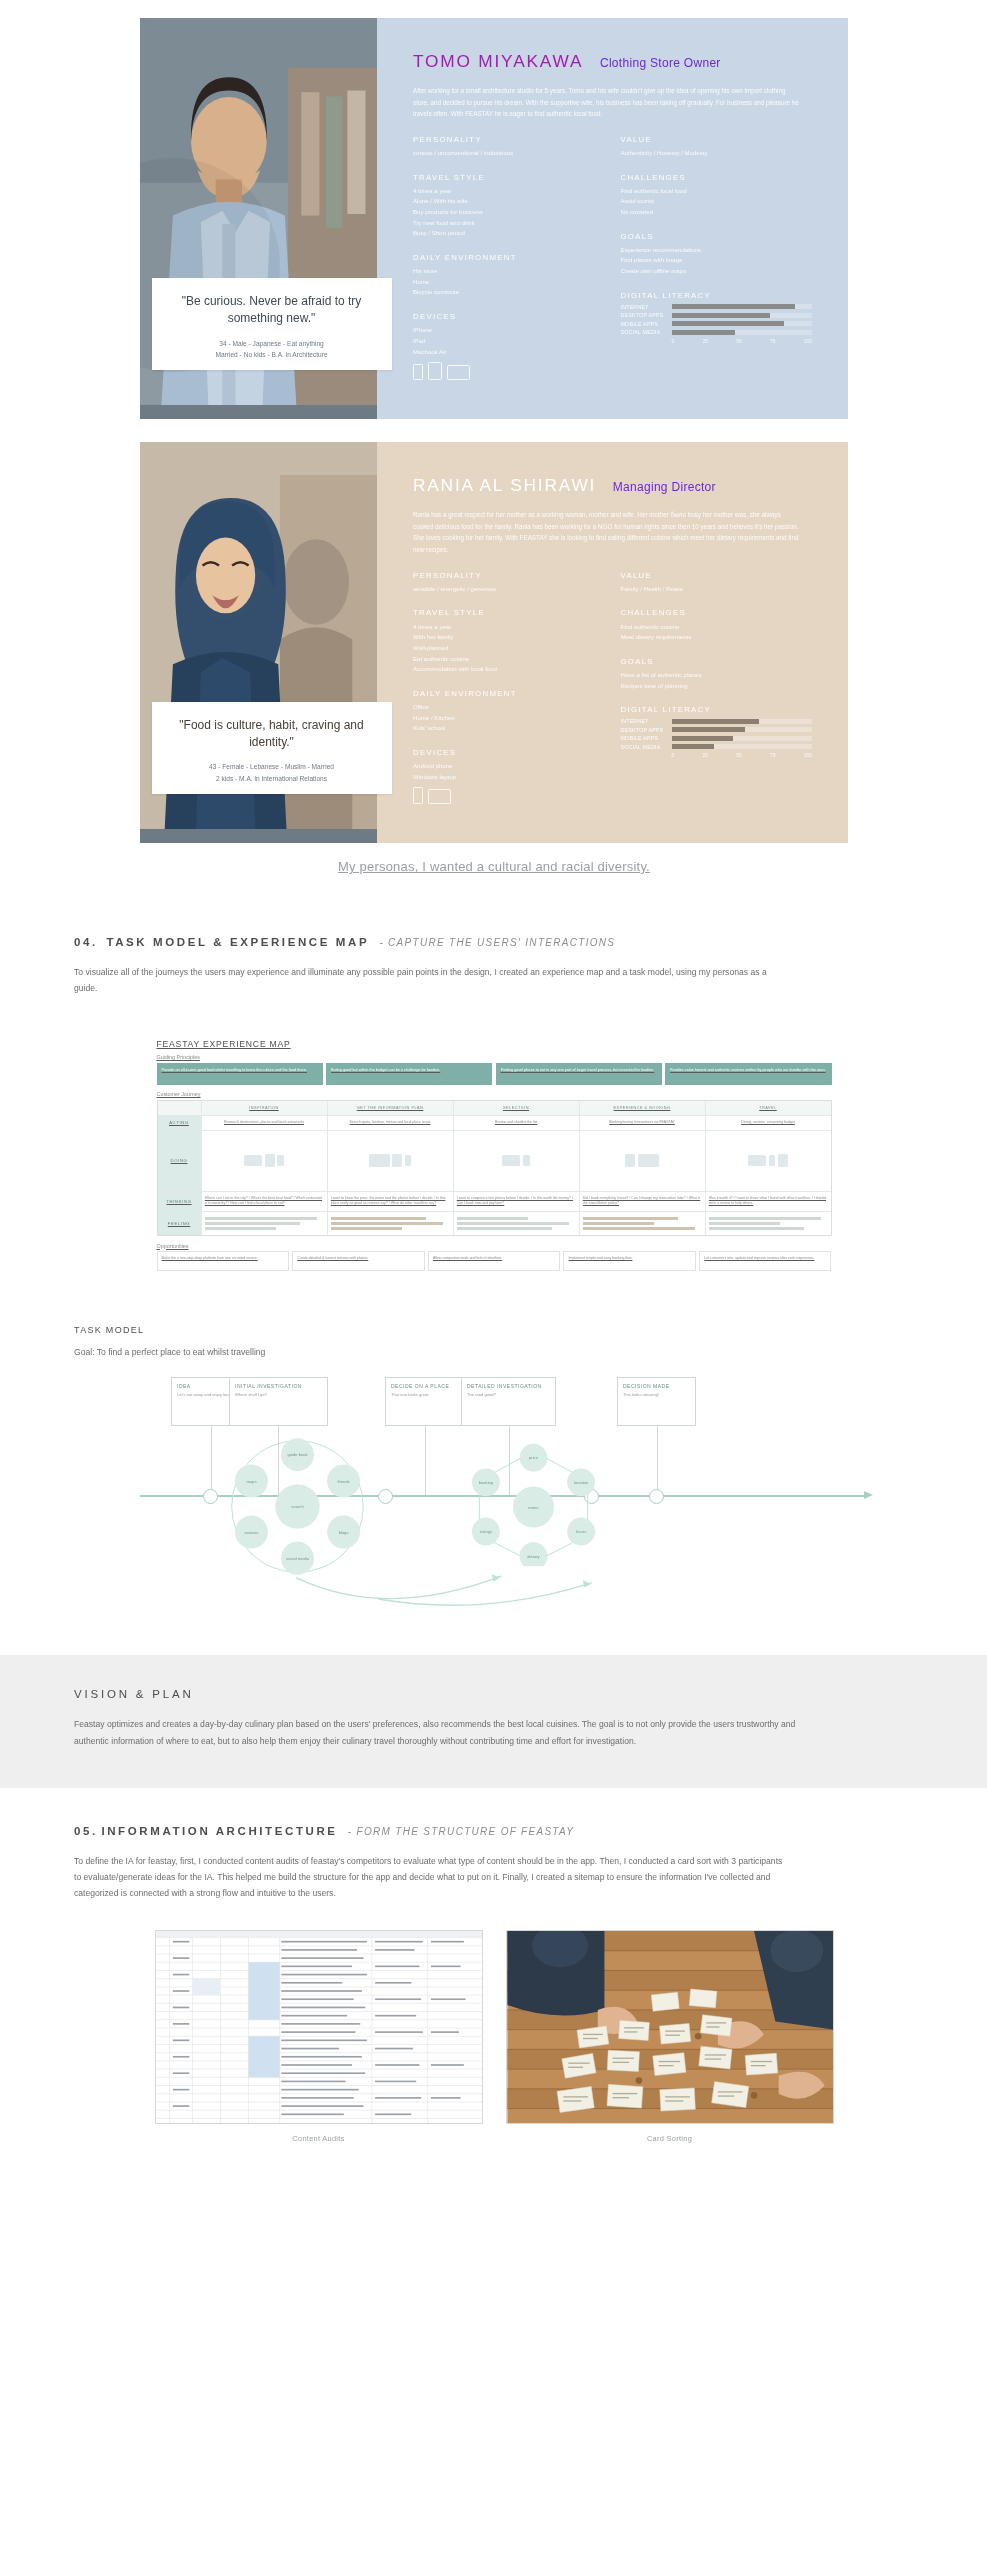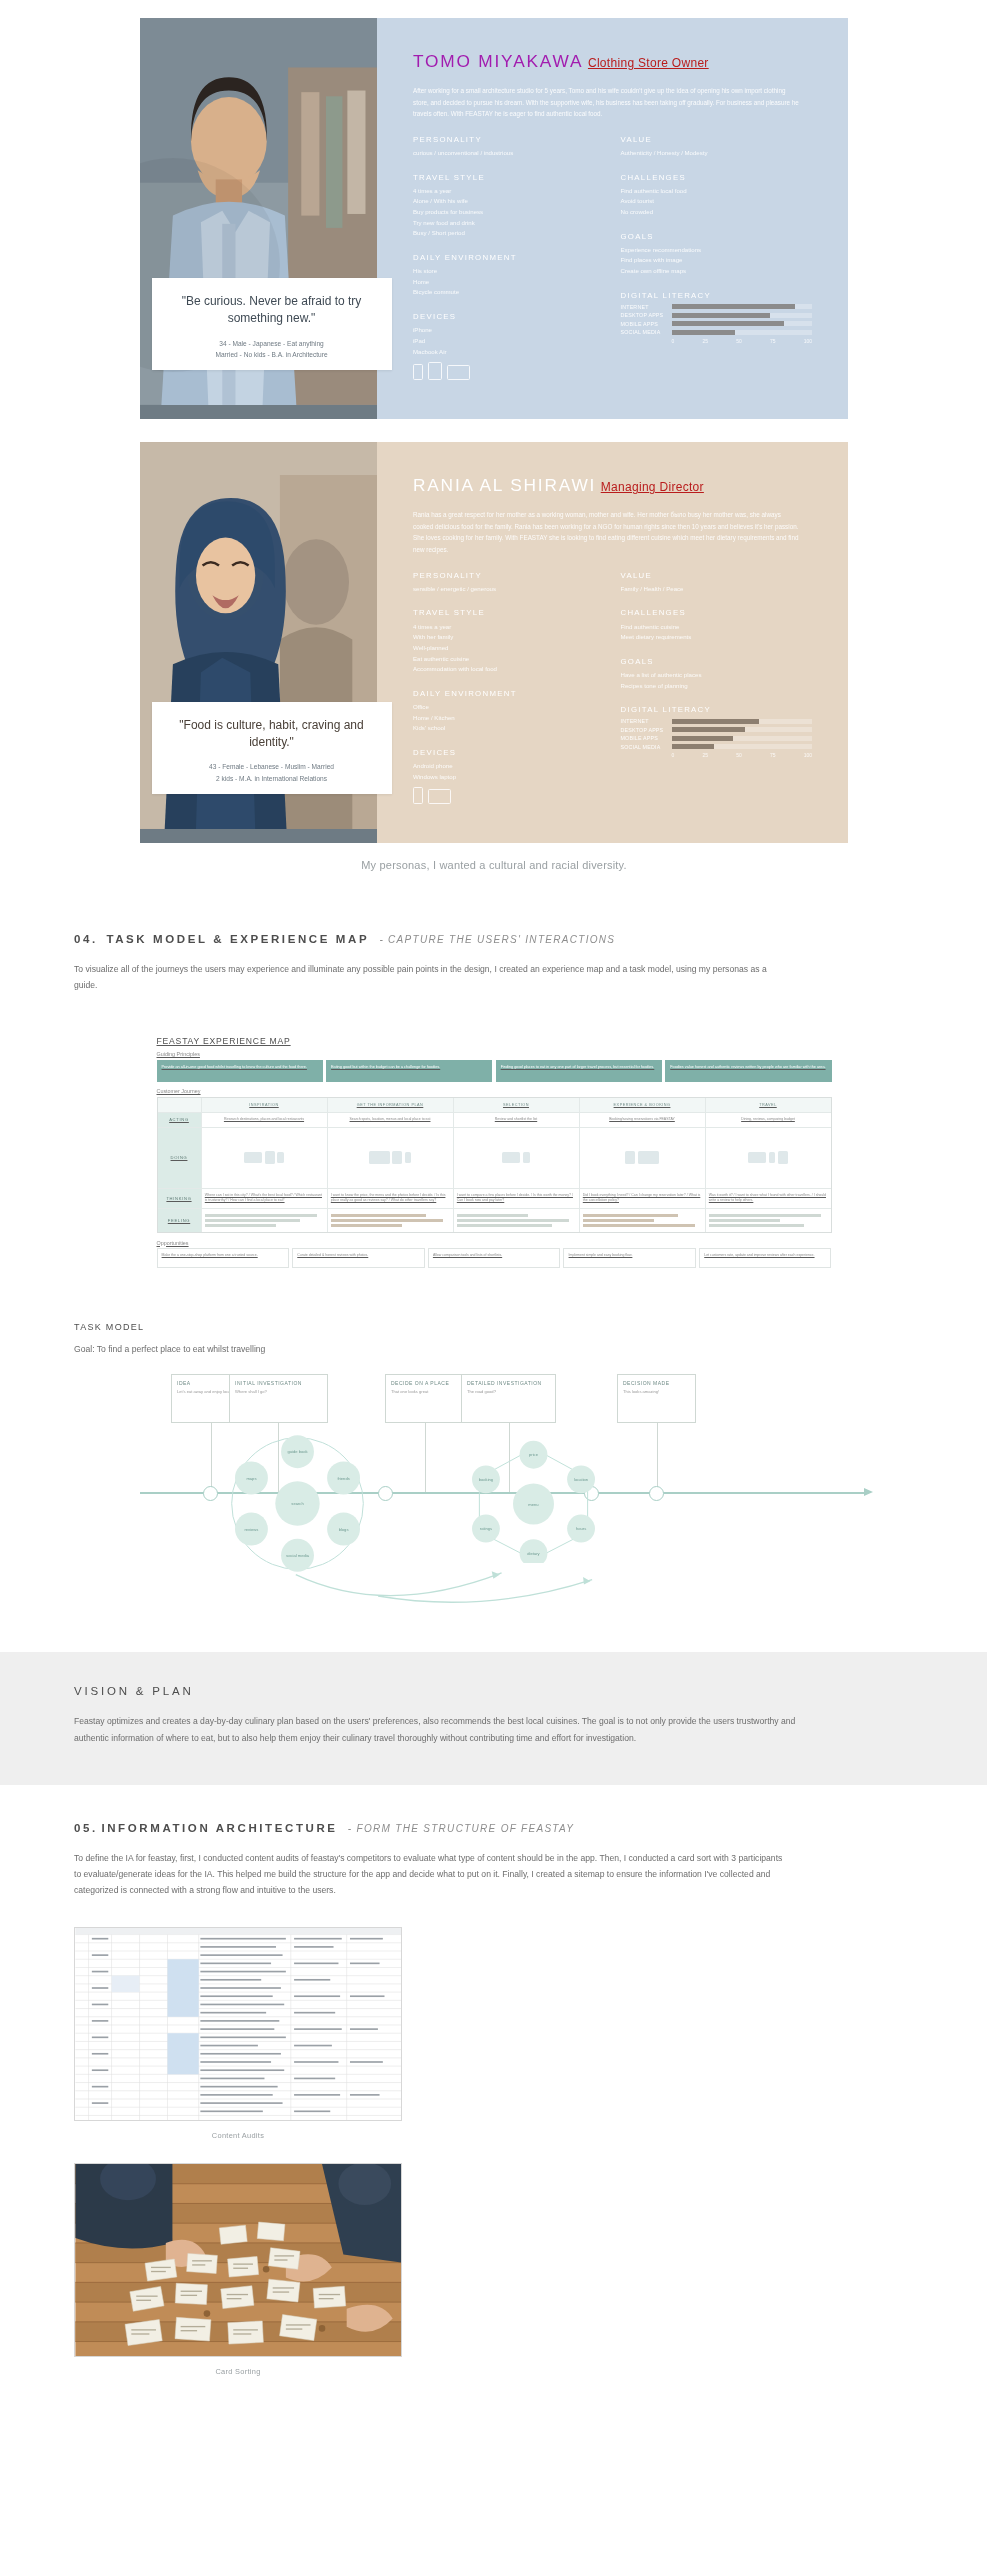--- a/index.html
+++ b/index.html
@@ -40,24 +40,23 @@
   .p-name {
     font-size: 17.3px;
     letter-spacing: 1.8px;
     color: #a21caf;
     font-weight: 400;
     display: inline-block;
   }
   .p-role {
     font-size: 12px;
     letter-spacing: 0.3px;
-    color: #b91c1c;
+    color: #6d28d9;
     display: inline-block;
-    margin-left: 1px;
-    text-decoration: underline;
+    margin-left: 13px;
   }
   .p-bio {
     margin-top: 13px;
     font-size: 6.3px;
     line-height: 1.85;
     color: #ffffff;
     opacity: .92;
     max-width: 387px;
   }
   .p-cols { display:flex; gap: 16px; margin-top: 15px; }
@@ -93,24 +92,25 @@
   }
   .p2 .p-quote .q { color:#4a4038; }
   .p-quote .meta {
     margin-top: 10px;
     font-size: 6.6px;
     line-height: 1.7;
     color: #6f7a83;
   }
   .caption {
     text-align: center;
-    font-size: 11px;
+    font-size: 13px;
     color: #9aa0a3;
     letter-spacing: 0.2px;
     margin-top: 16.5px;
+    text-decoration: underline;
   }
 
   
   .dl-row { display:flex; align-items:center; margin-bottom:2.5px; }
   .dl-label { font-size:5.3px; color:#fff; width:51px; letter-spacing:0.2px; opacity:.95;}
   .dl-track { height:5px; flex:1 1 auto; background: rgba(255,255,255,.28); position:relative;}
   .dl-fill { height:5px; background:#8b8b8b; }
   .p2 .dl-fill { background:#8d7f70; }
   .dl-ticks { display:flex; justify-content:space-between; font-size:5px; color:#fff; opacity:.85; margin-left:51px; margin-top:1.6px;}
 
@@ -226,21 +226,21 @@
   }
 
   
   .vision-band { background:#efefef; padding: 33px 0 38px; margin-top: 36px;}
   .vision-inner { width: 840px; margin: 0 auto; }
   .vision-title { font-size:11.5px; letter-spacing:2.8px; color:#4d4d4d; font-weight:400; }
   .vision-p { font-size:8.6px; line-height:1.95; color:#6d6d6d; margin-top:16.5px; max-width: 724px; }
 
   
   .ia { width: 840px; margin: 0 auto; padding-top: 35px; }
-  .ia-imgs { display:flex; gap: 23px; justify-content:center; margin-top: 28px; flex-direction: column;}
+  .ia-imgs { display:flex; gap: 23px; justify-content:center; margin-top: 28px;}
   .ia-col { width: 328px; }
   .ia-frame { height: 194px; border:0.8px solid #d7d7d7; background:#fff; overflow:hidden; position:relative; }
   .ia-cap { text-align:center; font-size:7.4px; color:#9aa0a3; margin-top:10px; letter-spacing:0.3px;}
 </style>
 </head>
 <body>
 
 <div class="page">
 
   <div class="persona-wrap">

